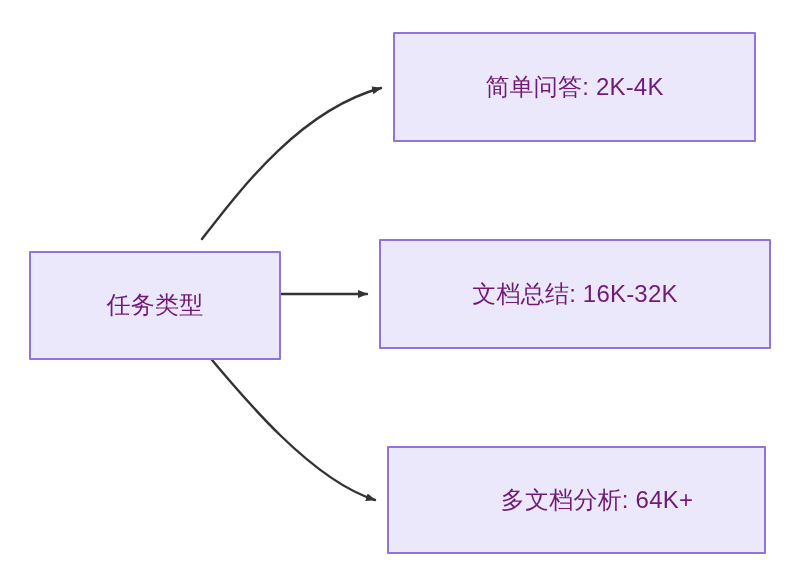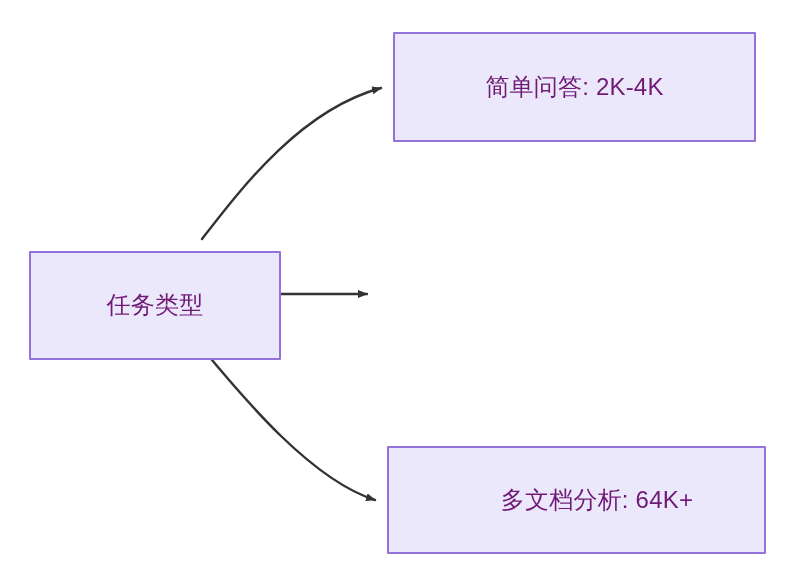--- a/index.html
+++ b/index.html
@@ -91,18 +91,21 @@
   </svg>
 
   <div class="node" id="node-source">
     <span class="node-label">任务类型</span>
   </div>
 
   <div class="node" id="node-target-0">
     <span class="node-label">简单问答: 2K-4K</span>
   </div>
 
+  <div class="node" id="node-target-1">
+    <span class="node-label">文档总结: 16K-32K</span>
+  </div>
 
   <div class="node" id="node-target-2">
     <span class="node-label">多文档分析: 64K+</span>
   </div>
 
 </div>
 
 </body></html>

